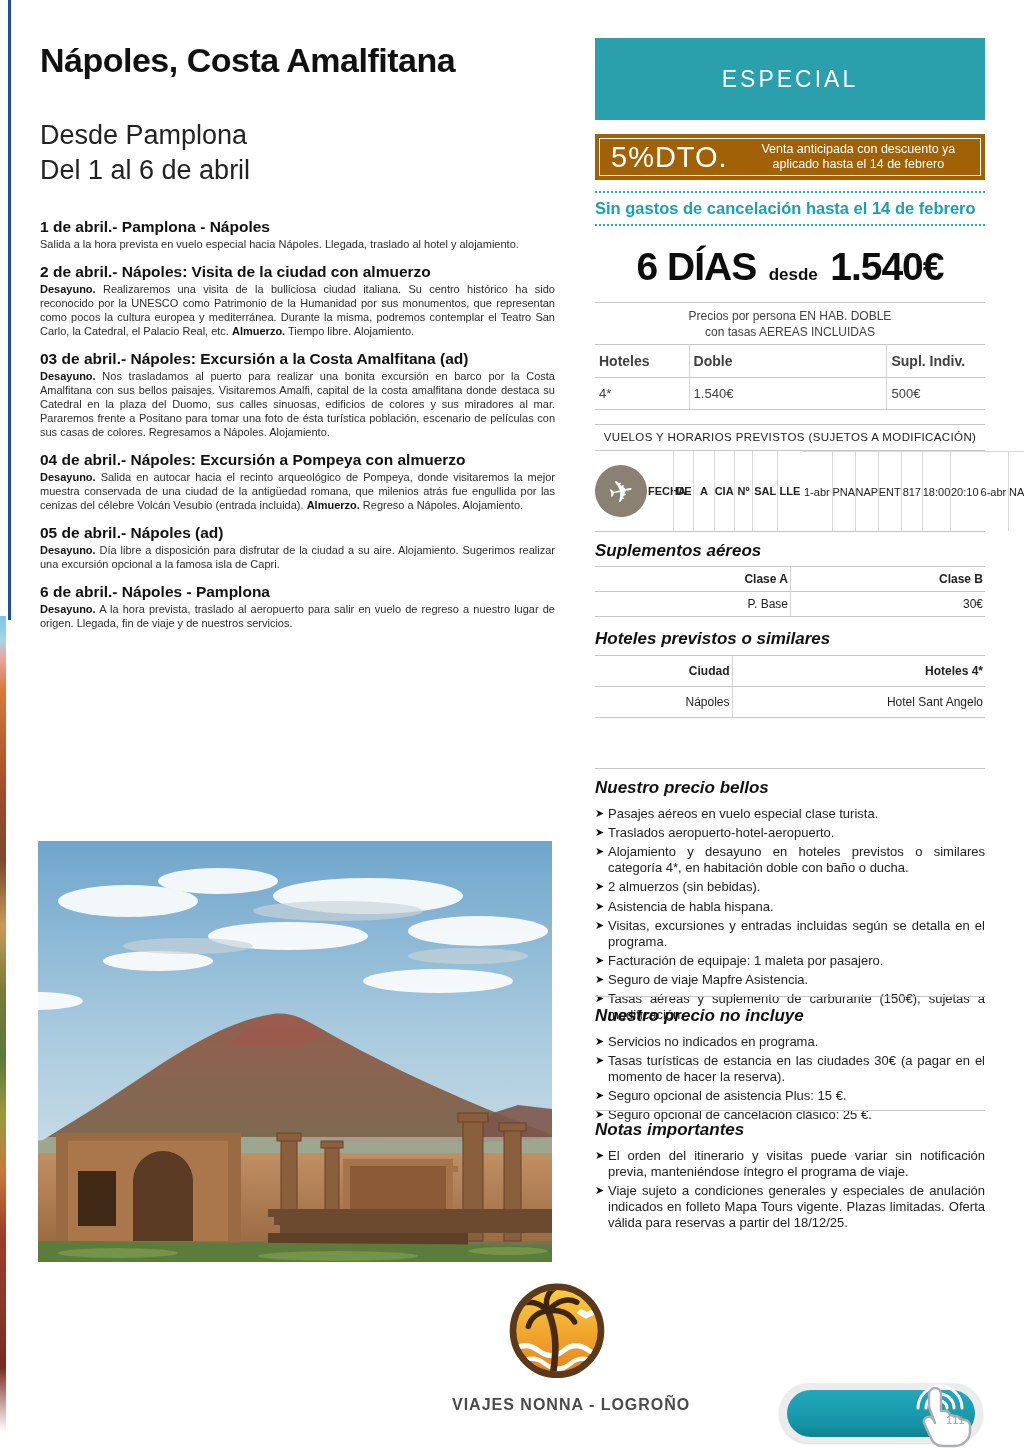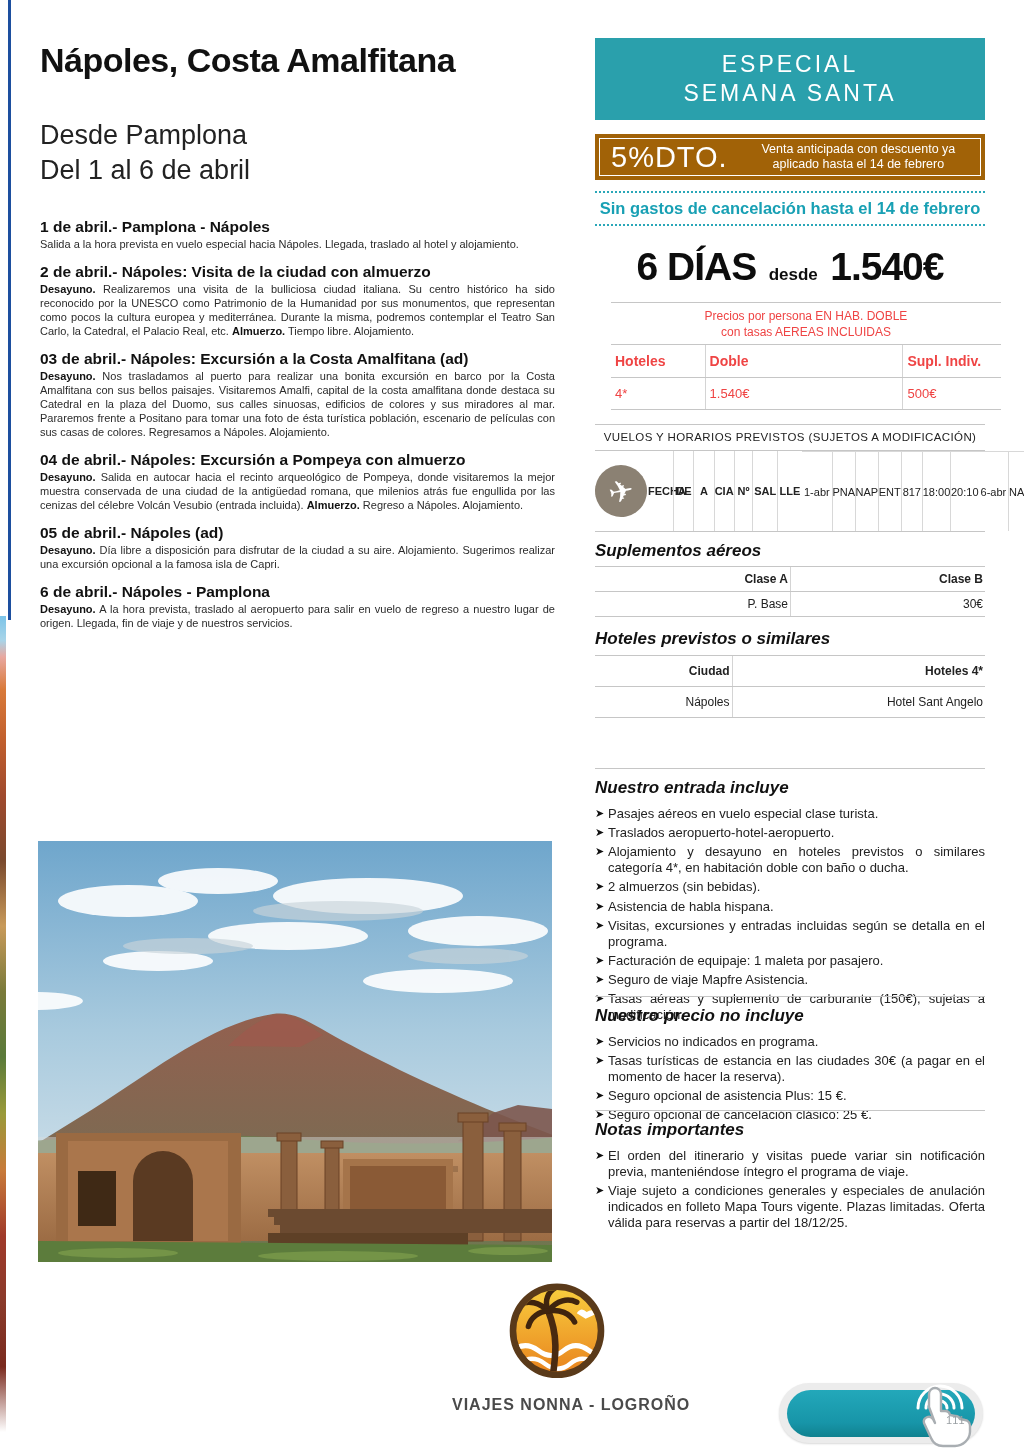--- a/index.html
+++ b/index.html
@@ -30,30 +30,30 @@
 
   
   .right-col { position:absolute; left:595px; top:0; width:390px; }
   .badge { position:absolute; top:38px; left:0; width:390px; height:82px; background:#2aa0ac; color:#fff;
     display:flex; flex-direction:column; align-items:center; justify-content:center; }
   .badge div { font-size:23px; letter-spacing:3px; line-height:1.25; }
   .dto { position:absolute; top:134px; left:0; width:390px; height:46px; background:#a16207; color:#fff; display:flex; align-items:center; }
   .dto::after { content:""; position:absolute; inset:4px; border:1.5px solid #fff; pointer-events:none; }
   .dto-big { font-size:29px; padding-left:16px; letter-spacing:1px; white-space:nowrap; }
   .dto-note { flex:1; text-align:center; font-size:12.5px; line-height:1.2; padding:0 10px 0 14px; }
-  .cancel { position:absolute; top:191px; left:0; width:390px; text-align:center;
+  .cancel { position:absolute; top:191px; left:0; width:390px; text-align:left;
     border-top:2px dotted #2aa7b8; border-bottom:2px dotted #2aa7b8; padding:6px 0; }
   .cancel span { color:#18a0b4; font-weight:bold; font-size:16.5px; }
   .banner { position:absolute; top:245px; left:0; width:390px; text-align:center; white-space:nowrap; }
   .banner .big { font-size:39px; font-weight:bold; color:#0d0d0d; letter-spacing:-1px; }
   .banner .small { font-size:17px; font-weight:bold; color:#0d0d0d; margin:8px 8px; }
 
   .hairline { position:absolute; left:0; width:390px; border-top:1px solid #c6c6c6; }
 
-  .price-table { position:absolute; top:302px; left:16px; width:390px; font-size:12px; color:#ef4444; }
+  .price-table { position:absolute; top:302px; left:0; width:390px; font-size:12px; color:#404040; }
   .pt-note { text-align:center; line-height:1.35; padding:5px 0 4px; border-top:1px solid #c6c6c6; border-bottom:1px solid #c6c6c6; }
   .pt-row { display:flex; align-items:center; border-bottom:1px solid #c6c6c6; }
   .pt-row > div { padding:8px 4px; text-align:left; }
   .pt-c1 { width:24%; } .pt-c2 { width:51%; border-left:1px solid #d4d4d4; border-right:1px solid #d4d4d4; } .pt-c3 { width:25%; }
   .pt-head { font-weight:bold; font-size:14px; }
   .pt-val { font-size:13px; }
 
   .vuelos-title { position:absolute; top:431px; left:0; width:390px; text-align:center; font-size:11.5px; color:#222; letter-spacing:0.4px; }
   .flight-block { position:absolute; top:450px; left:0; width:390px; height:82px; border-top:1px solid #c6c6c6; border-bottom:1px solid #c6c6c6; display:flex; }
   .plane-cell { width:72px; display:flex; align-items:center; justify-content:center; }
@@ -238,21 +238,20 @@
         </g>
         <path d="M68,32 q4,-6 9,-1 q6,-4 8,2 l-9,4 Z" fill="#ffffff"></path>
       </g>
     </svg>
     <div class="logo-text">VIAJES NONNA - LOGROÑO</div>
   </div>
 
   <div class="right-col">
     <div class="badge">
       <div>ESPECIAL</div>
-      <div>SEMANA SANTA</div>
     </div>
 
     <div class="dto">
       <div class="dto-big">5%DTO.</div>
       <div class="dto-note">
         <span>Venta anticipada con descuento ya</span><br>
         <span>aplicado hasta el 14 de febrero</span>
       </div>
     </div>
 
@@ -340,21 +339,21 @@
         <div class="c2">Hoteles 4*</div>
       </div>
       <div class="h2-row">
         <div class="c1">Nápoles</div>
         <div class="c2">Hotel Sant Angelo</div>
       </div>
     </div>
 
     <div class="hairline" style="top:768px"></div>
     <div class="list-sec" style="top:778px">
-      <div class="sec-title">Nuestro entrada incluye</div>
+      <div class="sec-title">Nuestro precio bellos</div>
       <div class="b-item">
           <span class="arrow">➤</span>
           <span class="txt">Pasajes aéreos en vuelo especial clase turista.</span>
         </div>
       <div class="b-item">
           <span class="arrow">➤</span>
           <span class="txt">Traslados aeropuerto-hotel-aeropuerto.</span>
         </div>
       <div class="b-item">
           <span class="arrow">➤</span>

